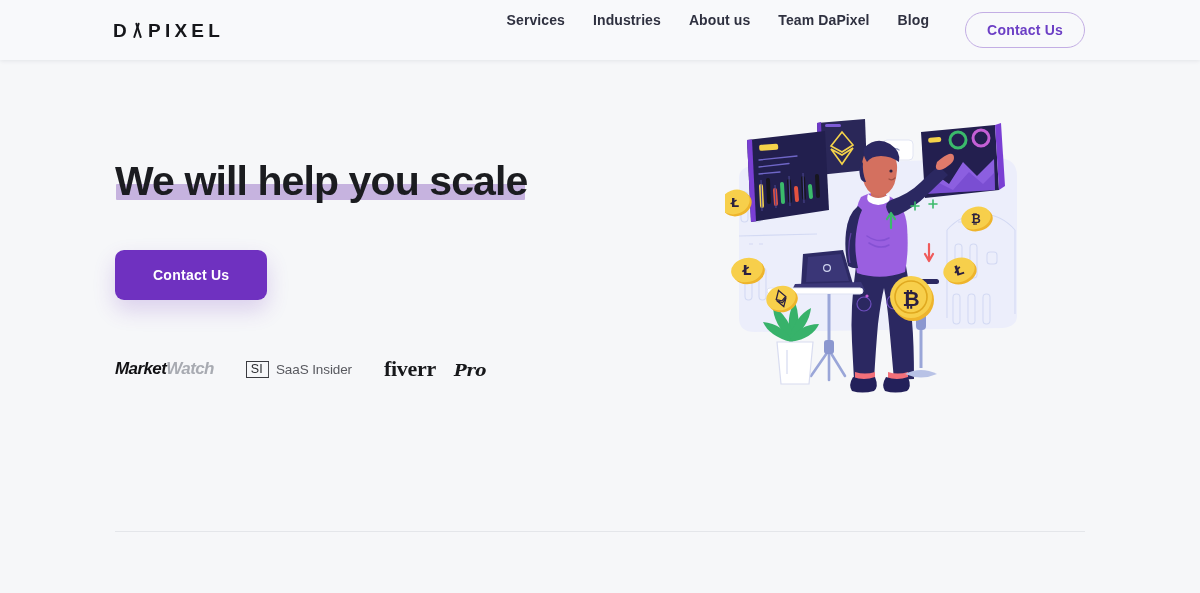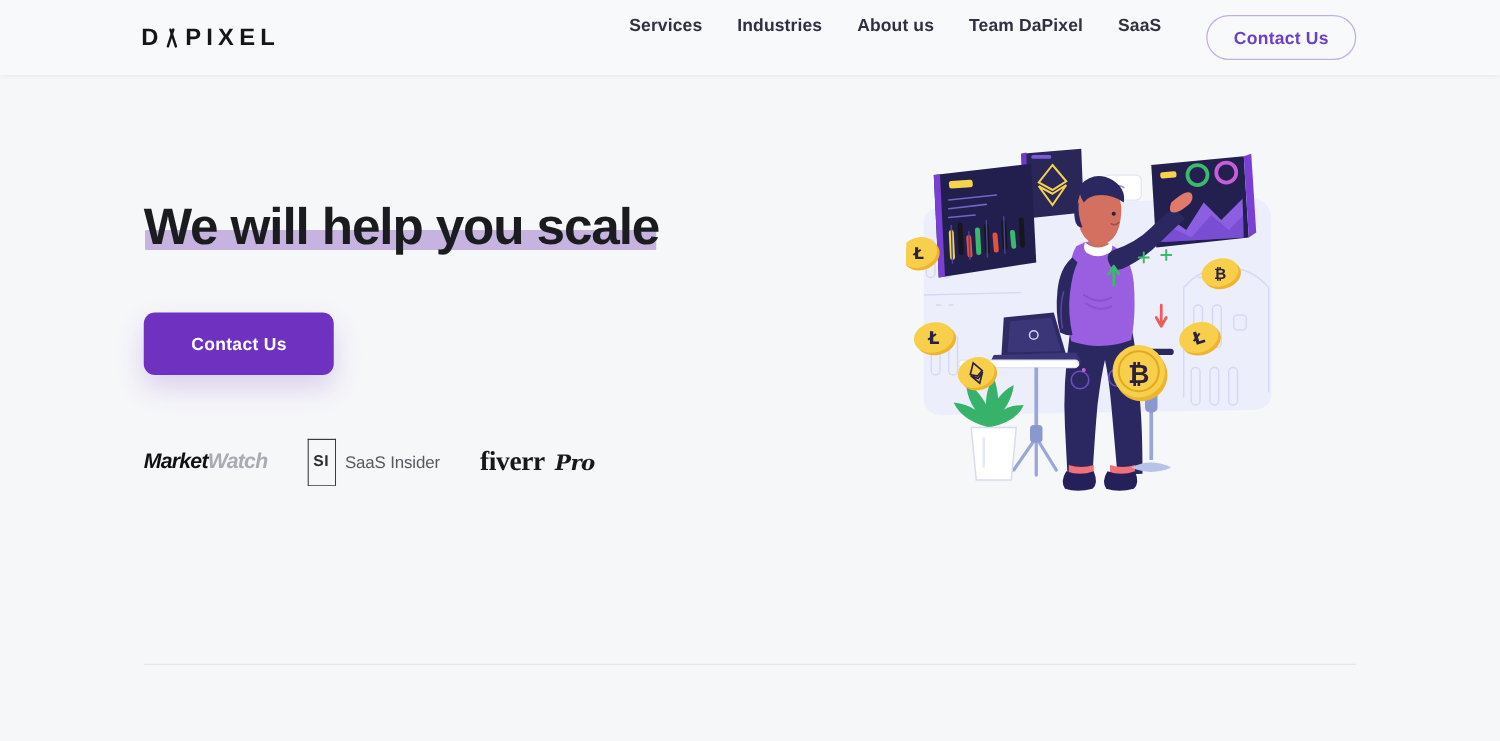--- a/index.html
+++ b/index.html
@@ -173,26 +173,26 @@
 
   .logo-saas {
     display: flex;
     align-items: center;
     gap: 8px;
     white-space: nowrap;
   }
   .saas-badge {
     position: relative;
     width: 22px;
-    height: 37px;
+    height: 16px;
     display: flex;
     align-items: center;
     justify-content: center;
     font-size: 12.5px;
-    font-weight: 700;
+    font-weight: 400;
     color: #2b2c30;
     letter-spacing: 0.3px;
   }
   .saas-badge::before,
   .saas-badge::after {
     content: "";
     position: absolute;
     width: 100%;
     height: 100%;
     border: 1.3px solid #3a3b40;
@@ -210,21 +210,21 @@
   .saas-text {
     font-size: 13.5px;
     font-weight: 400;
     color: #58595f;
     letter-spacing: -0.1px;
   }
 
   .logo-fiverr {
     display: flex;
     align-items: baseline;
-    gap: 8px;
+    gap: 18px;
     white-space: nowrap;
   }
   .fiverr-word {
     font-family: "Liberation Serif", serif;
     font-size: 22px;
     font-weight: 700;
     color: #17181b;
     letter-spacing: -0.3px;
   }
   .fiverr-pro {
@@ -273,21 +273,21 @@
     <span>D</span>
     <span class="brand-a"></span>
     <span>PIXEL</span>
   </div>
 
   <nav class="main-nav">
     <a class="nav-link" href="#">Services</a>
     <a class="nav-link" href="#">Industries</a>
     <a class="nav-link" href="#">About us</a>
     <a class="nav-link" href="#">Team DaPixel</a>
-    <a class="nav-link" href="#">SaaS</a>
+    <a class="nav-link" href="#">Blog</a>
     <button class="nav-cta">Contact Us</button>
   </nav>
 
 </header>
 
 <section class="hero">
 
   <div class="hero-copy">
 
     <h1 class="headline">

